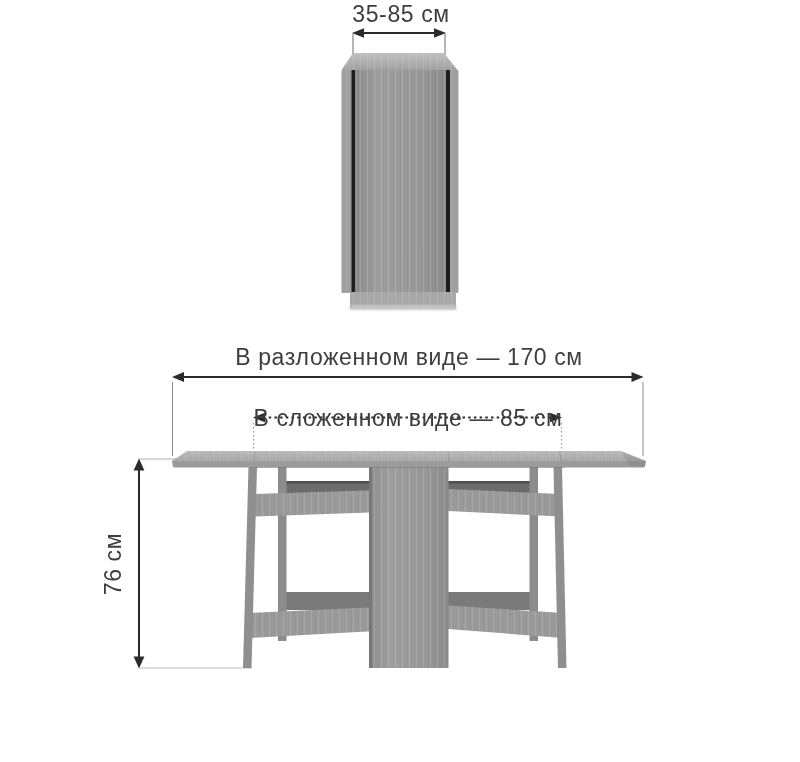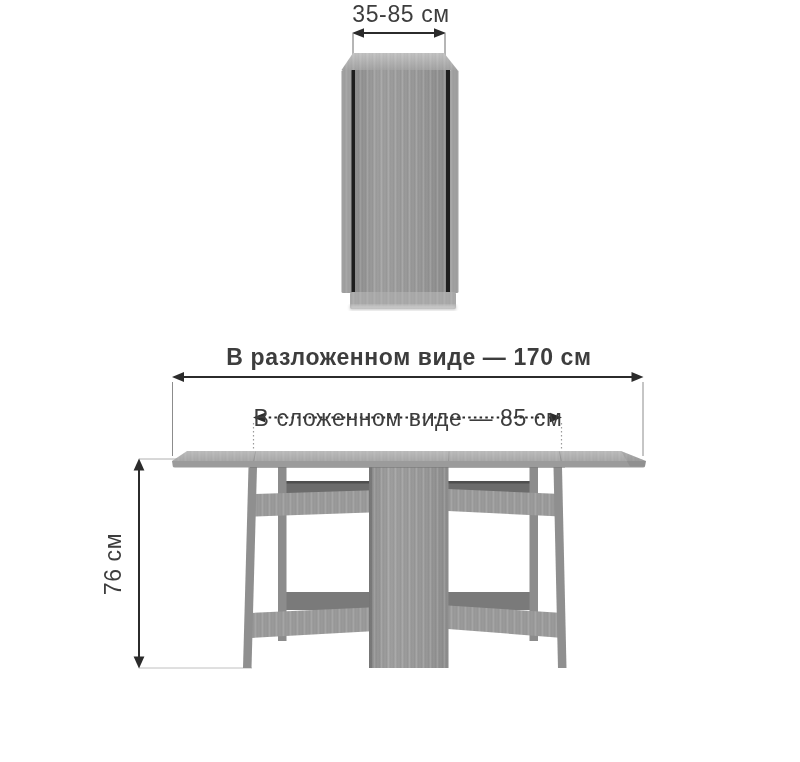--- a/index.html
+++ b/index.html
@@ -149,18 +149,18 @@
         <path d="M255.5 451.5 L253.8 461" stroke="rgba(0,0,0,0.18)" stroke-width="0.8" fill="none"></path>
         <path d="M449 451.5 L448.5 461" stroke="rgba(0,0,0,0.12)" stroke-width="0.8" fill="none"></path>
         <path d="M559.5 451.5 L561.2 461" stroke="rgba(0,0,0,0.18)" stroke-width="0.8" fill="none"></path>
         <path d="M621 451 L646 461 L645 466.5 L630 466.5 Z" fill="rgba(0,0,0,0.07)"></path>
       </g>
     </g>
   </svg>
 
   <div class="dim-label" style="left:401px; top:1px;">35-85 см</div>
 
-  <div class="dim-label" style="left:409px; top:344px;font-weight:bold;">В разложенном виде — 170 см</div>
+  <div class="dim-label" style="left:409px; top:344px;">В разложенном виде — 170 см</div>
 
   <div class="dim-label" style="left:408px; top:405px;">В сложенном виде — 85 см</div>
 
   <div class="dim-label vertical" style="left:113px; top:564px;">76 см</div>
 </div>
 
 </body></html>

